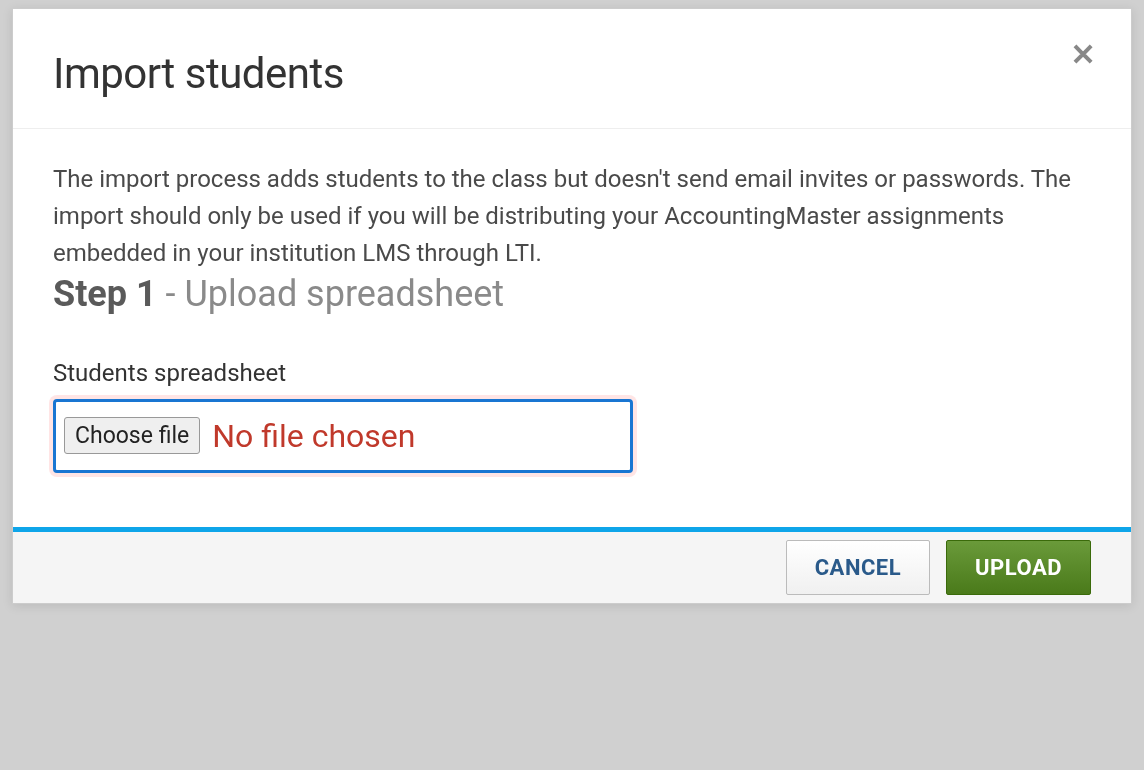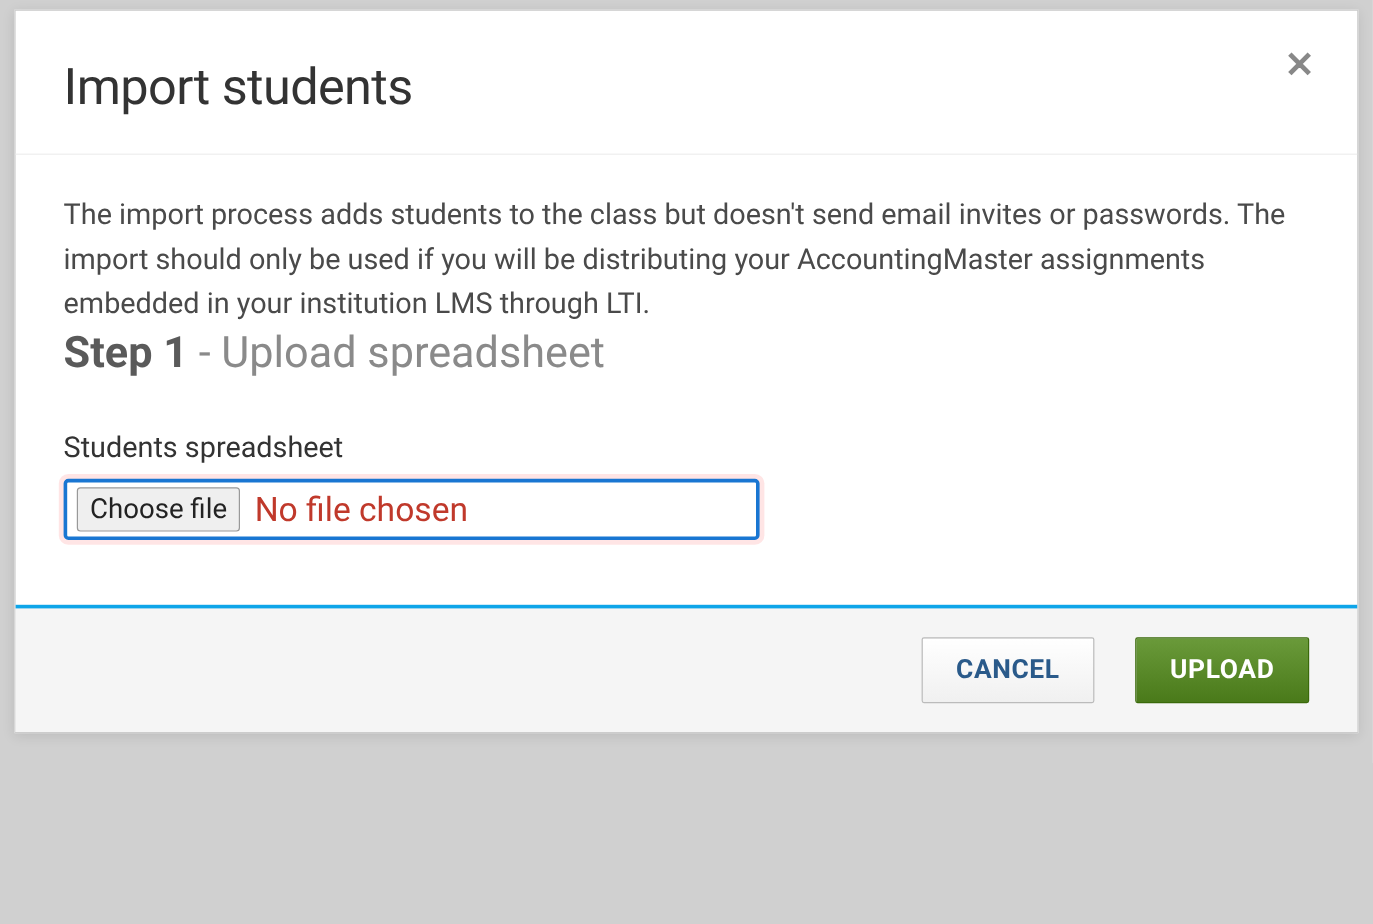--- a/index.html
+++ b/index.html
@@ -94,62 +94,62 @@
       font-weight: 400;
       color: #333;
       margin-bottom: 12px;
     }
     
     .file-input-wrapper {
       display: inline-flex;
       align-items: center;
       border: 3px solid #1976d2;
       border-radius: 4px;
-      padding: 4px 8px;
+      padding: 15px 8px;
       width: 580px;
       box-shadow: 0 0 0 4px rgba(255, 180, 180, 0.35);
       margin-bottom: 14px;
       background: #fff;
     }
     
     .choose-file-btn {
       background: #efefef;
       border: 1px solid #999;
       border-radius: 3px;
       padding: 4px 10px;
       font-size: 23px;
       color: #222;
       cursor: pointer;
       margin-right: 12px;
       font-family: inherit;
     }
     
     .file-status {
-      font-size: 28px;
+      font-size: 32px;
       color: #c0392b;
     }
     
     .helper-text {
       font-size: 22px;
       line-height: 1.6;
       color: #7a7a7a;
     }
     
     .helper-text a {
       color: #2a6496;
       text-decoration: none;
     }
     
     .modal-footer {
       background: #f5f5f5;
-      border-top: 3px solid #0ea5e9;
-      padding: 24px 40px;
+      border-top: 5px solid #0ea5e9;
+      padding: 8px 40px;
       display: flex;
       justify-content: flex-end;
-      gap: 34px;
+      gap: 16px;
     }
     
     .btn {
       padding: 14px 28px;
       font-size: 22px;
       font-weight: 700;
       letter-spacing: 0.5px;
       cursor: pointer;
       font-family: inherit;
       border-radius: 2px;

